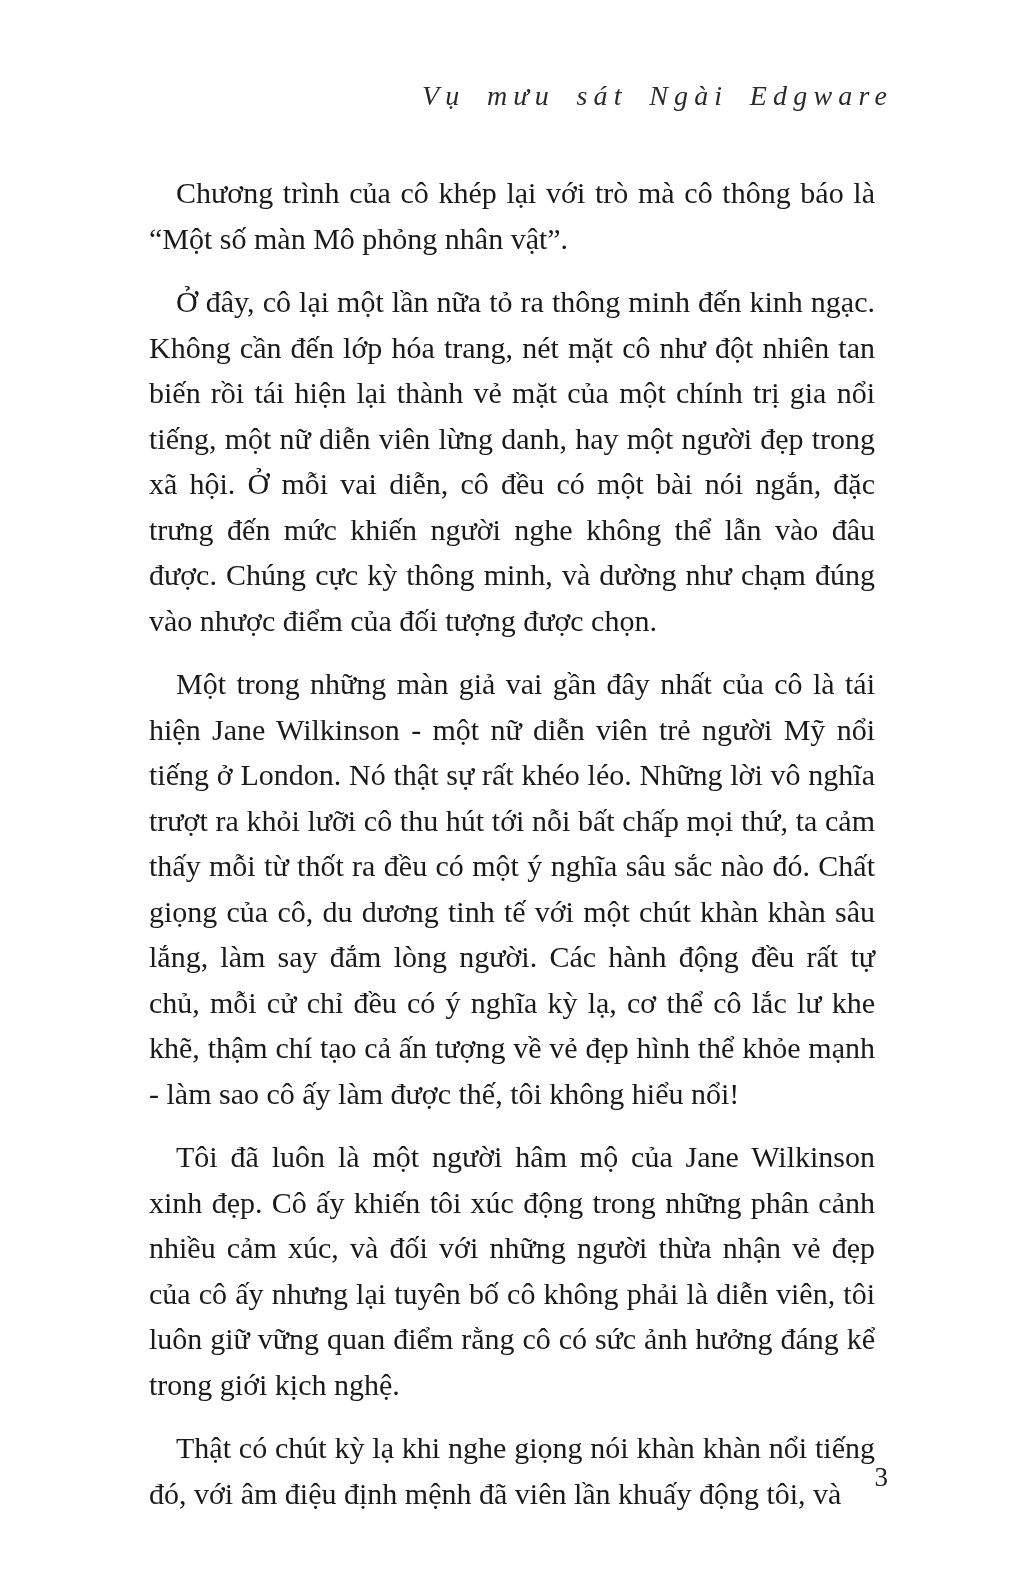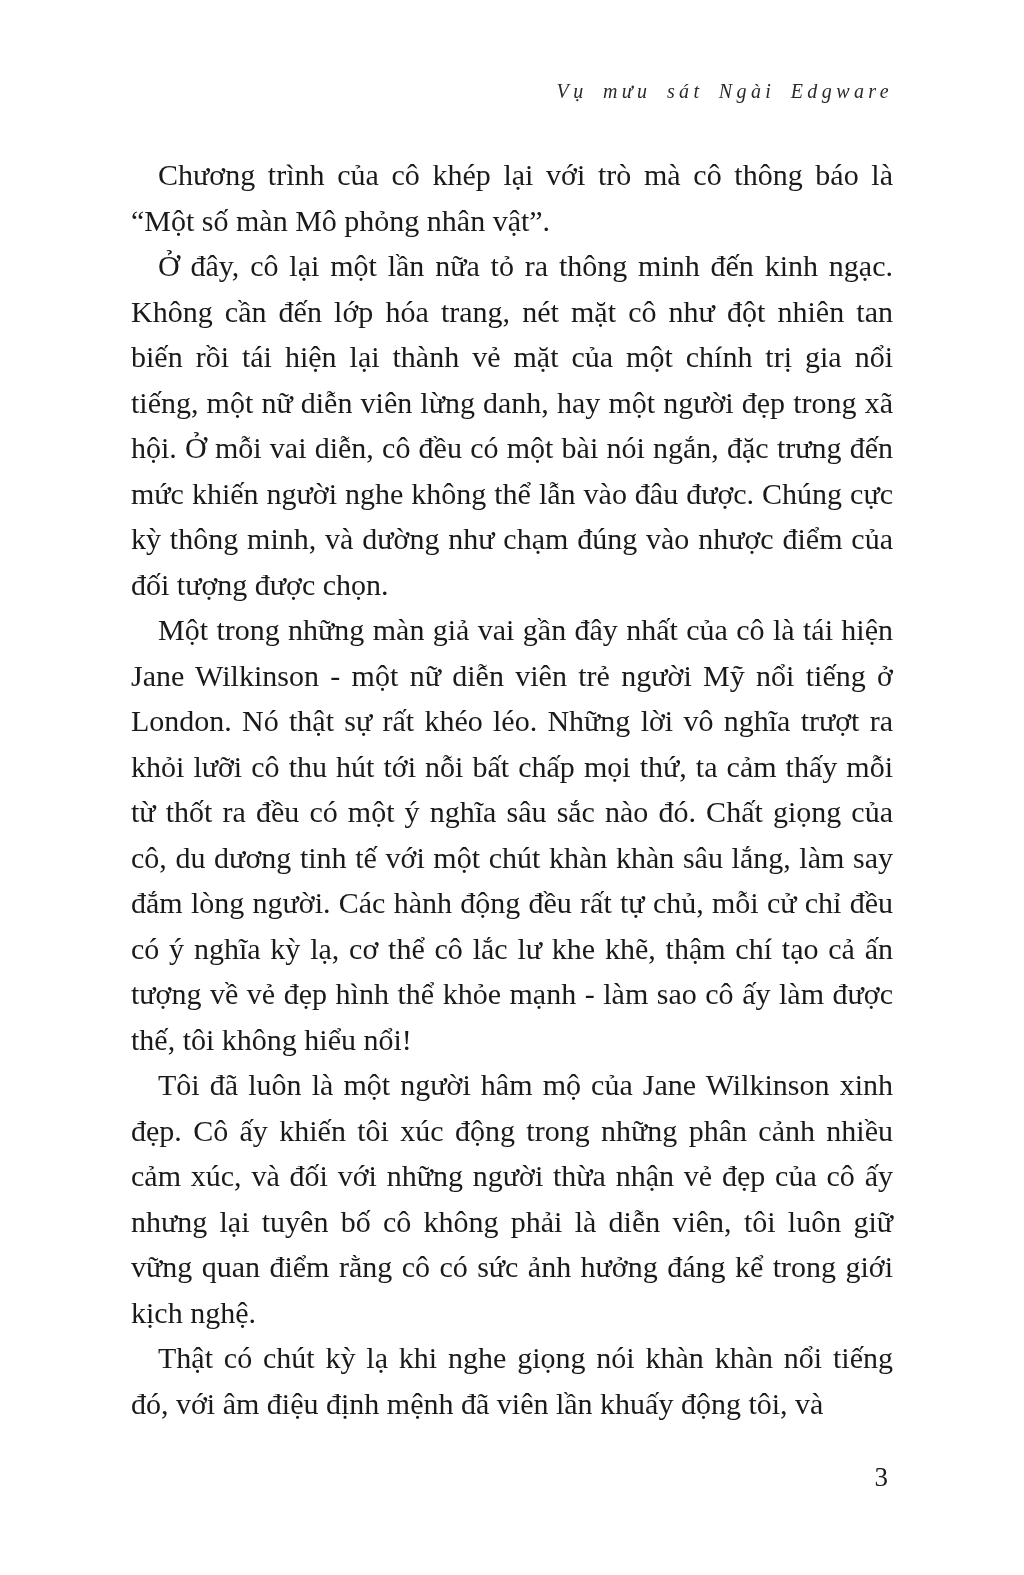--- a/index.html
+++ b/index.html
@@ -13,39 +13,39 @@
     height: 1575px;
     background: #ffffff;
     overflow: hidden;
     font-family: "Liberation Serif", "DejaVu Serif", serif;
     color: #1a1a1a;
   }
   .running-header {
     position: absolute;
     top: 80px;
     right: 131px;
-    font-size: 20px;
+    font-size: 28px;
     font-style: italic;
     letter-spacing: 0.22em;
     word-spacing: 0.3em;
     color: #2a2a2a;
     white-space: nowrap;
   }
   .text-block {
     position: absolute;
     top: 152px;
     left: 131px;
     width: 762px;
     font-size: 30px;
     line-height: 45.5px;
     text-align: justify;
     color: #1a1a1a;
   }
   .text-block p {
-    margin: 0;
+    margin: 18px;
     padding: 0;
     text-indent: 27px;
   }
   .page-number {
     position: absolute;
     right: 136px;
     top: 1462px;
     font-size: 27px;
     color: #1a1a1a;
   }

